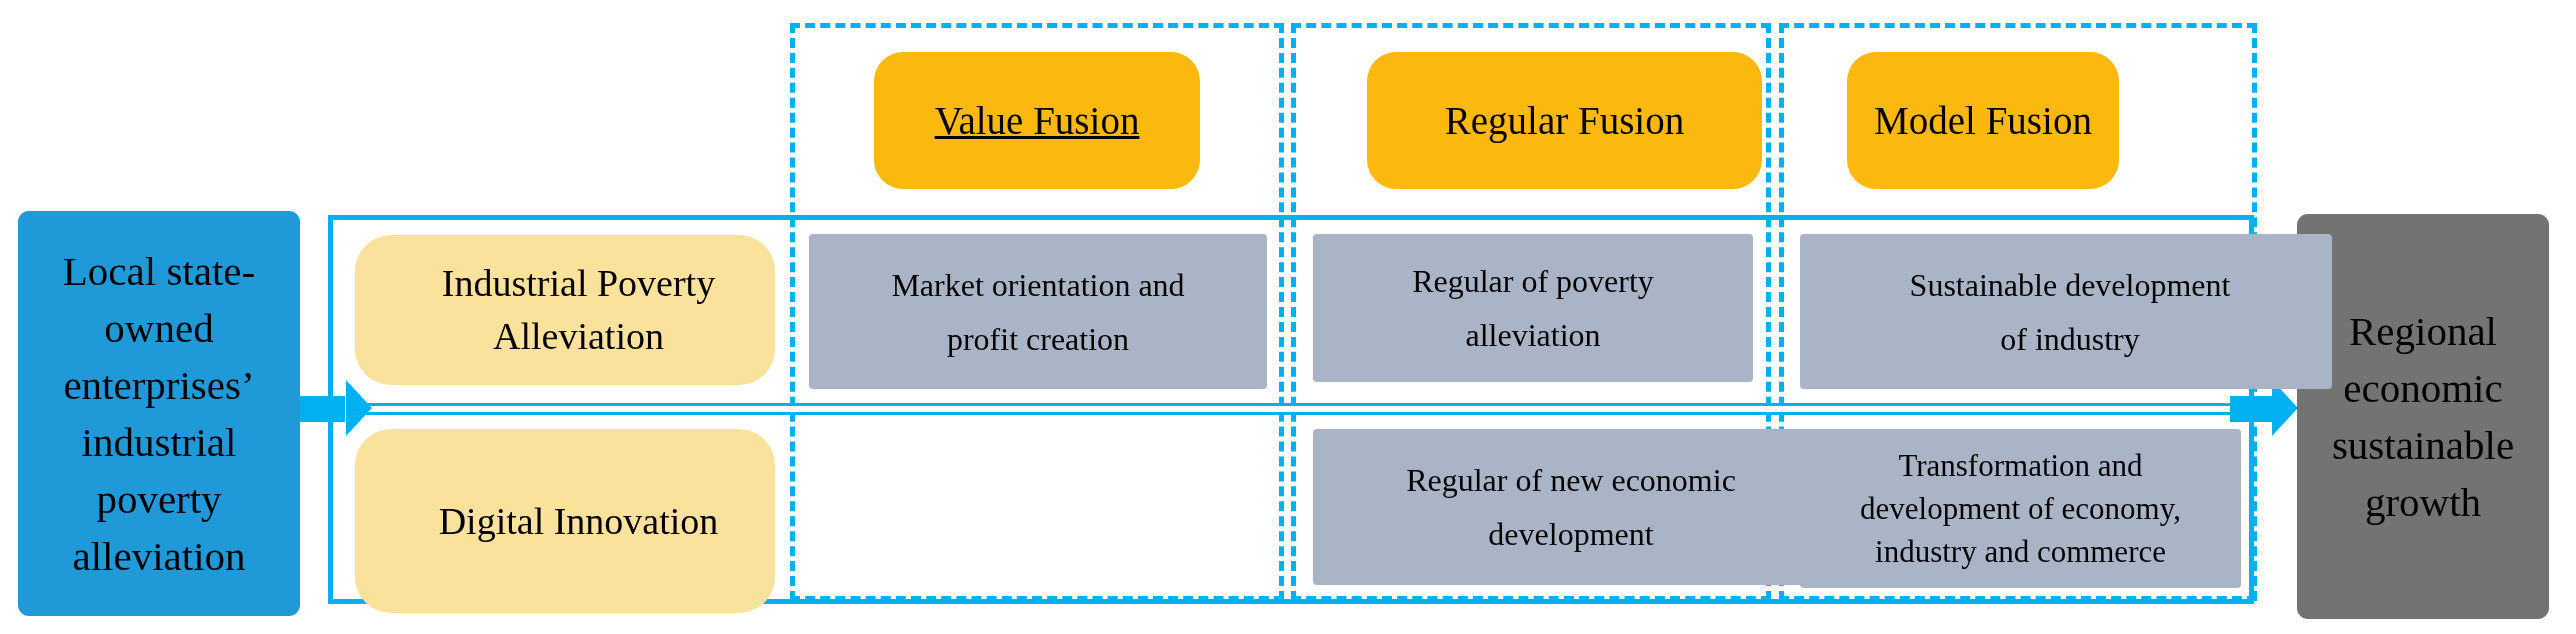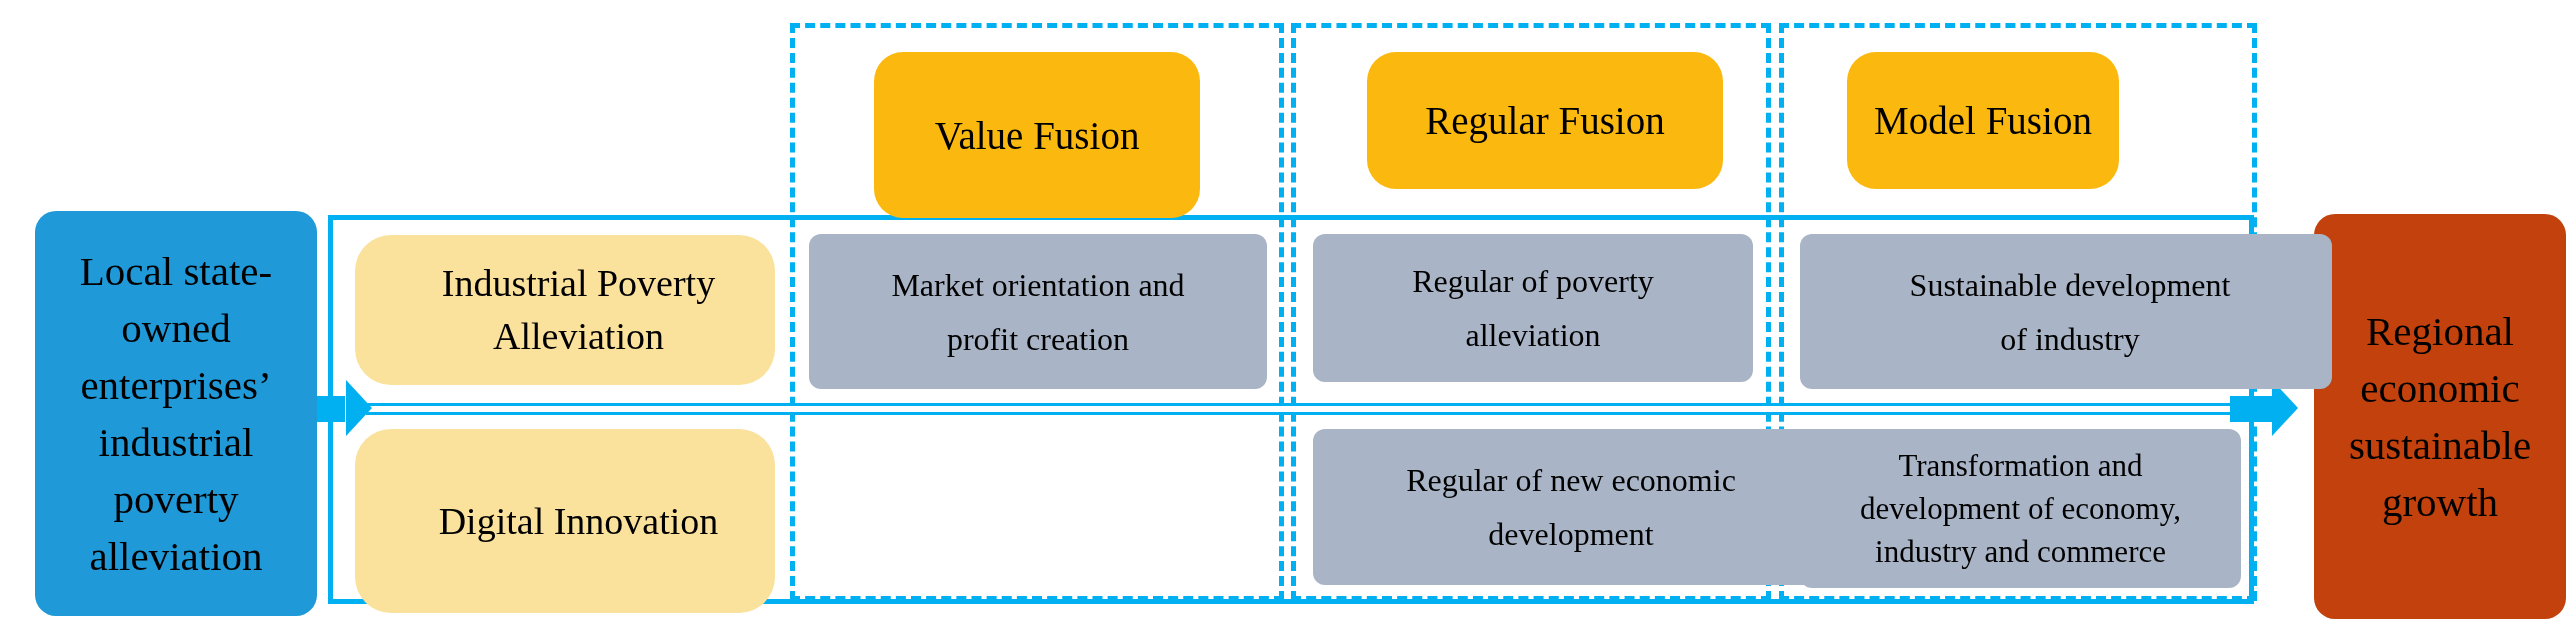--- a/index.html
+++ b/index.html
@@ -2,27 +2,27 @@
 <html style="font-size:10.4px"><head>
 <meta charset="utf-8">
 <style>
   html,body{margin:0;padding:0;background:#ffffff;}
   #canvas{position:relative;width:2576px;height:635px;background:#ffffff;
           font-family:"Liberation Serif","DejaVu Serif",serif;color:#000;}
   .abs{position:absolute;box-sizing:border-box;}
   .node{display:flex;align-items:center;justify-content:center;text-align:center;}
   .label{white-space:pre-line;}
   
-  .side-node{border-radius:21px;font-size:41px;line-height:57px;margin-left:17px;}
+  .side-node{border-radius:11px;font-size:41px;line-height:57px;}
   
   .header-box{border-radius:29px;background:#FBB90F;font-size:39px;line-height:43px;}
   
   .input-box{border-radius:36px;background:#FAE19C;font-size:38px;line-height:53px;padding-left:27px;}
   
-  .cell-box{border-radius:12px;background:#A9B5C6;font-size:32px;line-height:54px;}
+  .cell-box{border-radius:4px;background:#A9B5C6;font-size:32px;line-height:54px;}
   .cell-box.tight{font-size:31px;line-height:43px;}
   
   .solid-frame{border:5.8px solid #00B0F0;background:transparent;}
   .dashed-frame{border:5.8px dashed #00B0F0;background:transparent;}
   
   .arrow-shaft{background:#00B0F0;}
   .arrow-head{width:0;height:0;border-top:28.5px solid transparent;border-bottom:28.5px solid transparent;
               border-left:26px solid #00B0F0;}
   .double-line{border-top:3.9px solid #00B0F0;border-bottom:3.9px solid #00B0F0;background:#ffffff;}
 </style>
@@ -47,31 +47,31 @@
 
   <div class="abs node side-node" style="left:18px;top:211px;width:282px;height:405px;background:#2099D8;">
     <span class="label">Local state-
 owned
 enterprises’
 industrial
 poverty
 alleviation</span>
   </div>
 
-  <div class="abs node side-node" style="left:2297px;top:214px;width:252px;height:405px;background:#c2410c;">
+  <div class="abs node side-node" style="left:2297px;top:214px;width:252px;height:405px;background:#737373;">
     <span class="label">Regional
 economic
 sustainable
 growth</span>
   </div>
 
-  <div class="abs node header-box" style="left:874px;top:52px;width:326px;height:166px;">
+  <div class="abs node header-box" style="left:874px;top:52px;width:326px;height:137px;text-decoration:underline;">
     <span class="label">Value Fusion</span>
   </div>
-  <div class="abs node header-box" style="left:1367px;top:52px;width:356px;height:137px;">
+  <div class="abs node header-box" style="left:1367px;top:52px;width:395px;height:137px;">
     <span class="label">Regular Fusion</span>
   </div>
   <div class="abs node header-box" style="left:1847px;top:52px;width:272px;height:137px;">
     <span class="label">Model Fusion</span>
   </div>
 
   <div class="abs node input-box" style="left:355px;top:235px;width:420px;height:150px;">
     <span class="label">Industrial Poverty
 Alleviation</span>
   </div>

